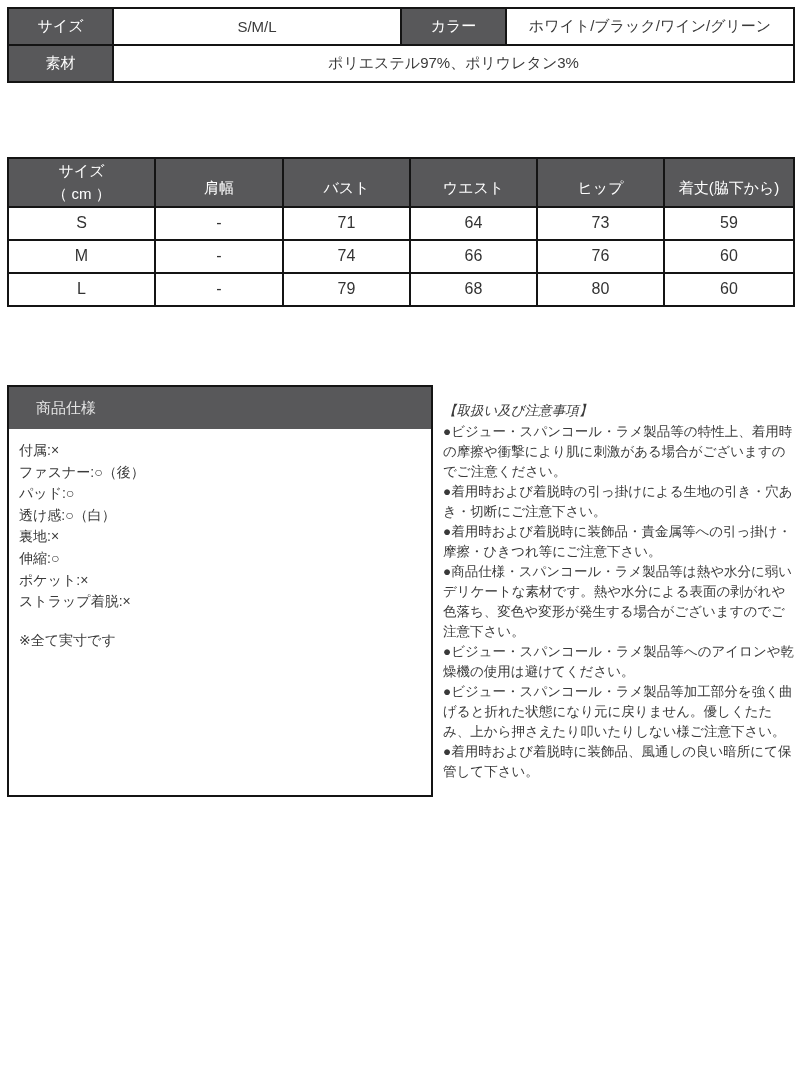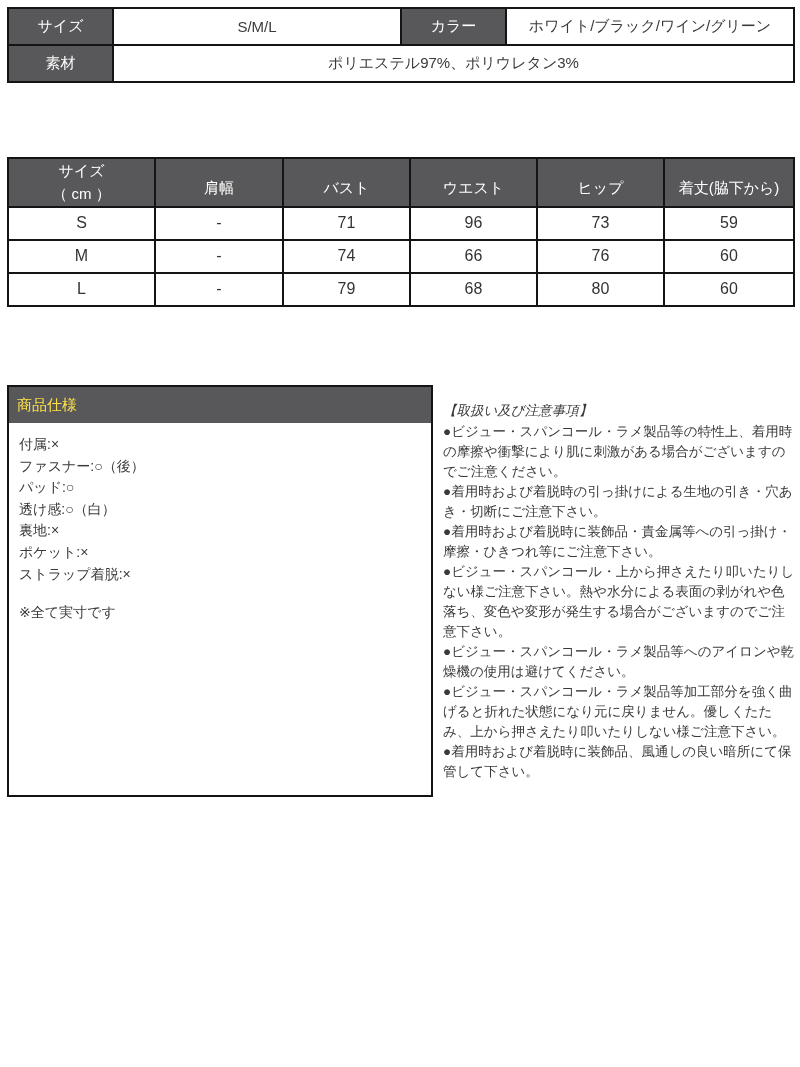--- a/index.html
+++ b/index.html
@@ -67,27 +67,27 @@
   
   .spec-box {
     position: absolute;
     left: 7px; top: 385px;
     width: 426px;
     height: 412px;
     border: 2px solid #141414;
     background: #ffffff;
   }
   .spec-header {
-    height: 36px;
+    height: 42px;
     background: #58585a;
-    color: #fde047;
+    color: #e5e5e5;
     font-size: 15px;
     display: flex;
     align-items: center;
-    padding-left: 8px;
+    padding-left: 27px;
   }
   .spec-body {
     padding: 11px 4px 0 10px;
     font-size: 14px;
     line-height: 21.6px;
     color: #3a3a3a;
   }
   .spec-note { margin-top: 17px; }
 
   
@@ -146,21 +146,21 @@
         <td class="dark-cell">ウエスト</td>
         <td class="dark-cell">ヒップ</td>
         <td class="dark-cell">着丈(脇下から)</td>
       </tr>
     </thead>
     <tbody>
       <tr>
         <td>S</td>
         <td>-</td>
         <td>71</td>
-        <td>96</td>
+        <td>64</td>
         <td>73</td>
         <td>59</td>
       </tr>
       <tr>
         <td>M</td>
         <td>-</td>
         <td>74</td>
         <td>66</td>
         <td>76</td>
         <td>60</td>
@@ -177,30 +177,31 @@
   </table>
 
   <div class="spec-box">
     <div class="spec-header">商品仕様</div>
     <div class="spec-body">
       <div>付属:×</div>
       <div>ファスナー:○（後）</div>
       <div>パッド:○</div>
       <div>透け感:○（白）</div>
       <div>裏地:×</div>
+      <div>伸縮:○</div>
       <div>ポケット:×</div>
       <div>ストラップ着脱:×</div>
       <div class="spec-note">※全て実寸です</div>
     </div>
   </div>
 
   <div class="precautions">
     <div class="title">【取扱い及び注意事項】</div>
     <p>●ビジュー・スパンコール・ラメ製品等の特性上、着用時の摩擦や衝撃により肌に刺激がある場合がございますのでご注意ください。</p>
     <p>●着用時および着脱時の引っ掛けによる生地の引き・穴あき・切断にご注意下さい。</p>
     <p>●着用時および着脱時に装飾品・貴金属等への引っ掛け・摩擦・ひきつれ等にご注意下さい。</p>
-    <p>●ビジュー・スパンコール・上から押さえたり叩いたりしない様ご注意下さい。熱や水分による表面の剥がれや色落ち、変色や変形が発生する場合がございますのでご注意下さい。</p>
+    <p>●商品仕様・スパンコール・ラメ製品等は熱や水分に弱いデリケートな素材です。熱や水分による表面の剥がれや色落ち、変色や変形が発生する場合がございますのでご注意下さい。</p>
     <p>●ビジュー・スパンコール・ラメ製品等へのアイロンや乾燥機の使用は避けてください。</p>
     <p>●ビジュー・スパンコール・ラメ製品等加工部分を強く曲げると折れた状態になり元に戻りません。優しくたたみ、上から押さえたり叩いたりしない様ご注意下さい。</p>
     <p>●着用時および着脱時に装飾品、風通しの良い暗所にて保管して下さい。</p>
   </div>
 
 </div>
 
 </body></html>

